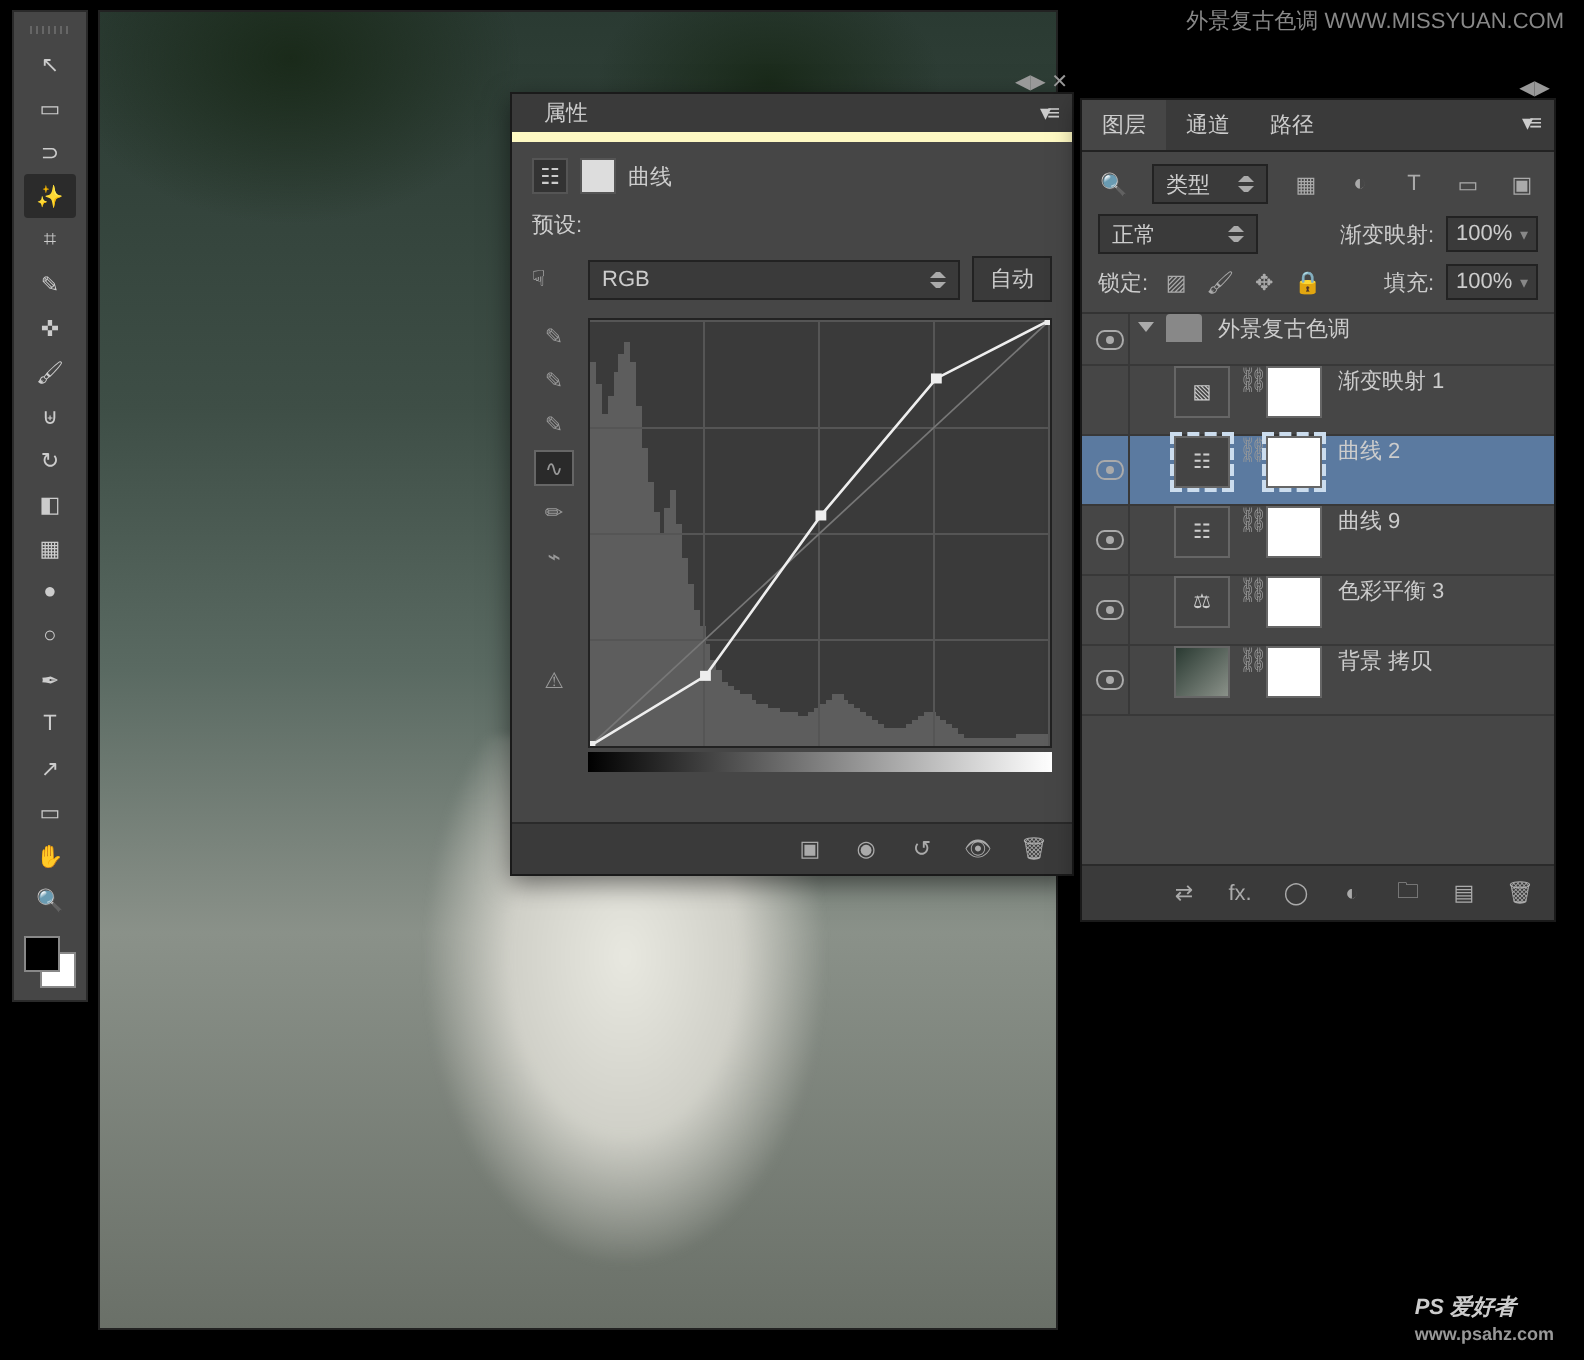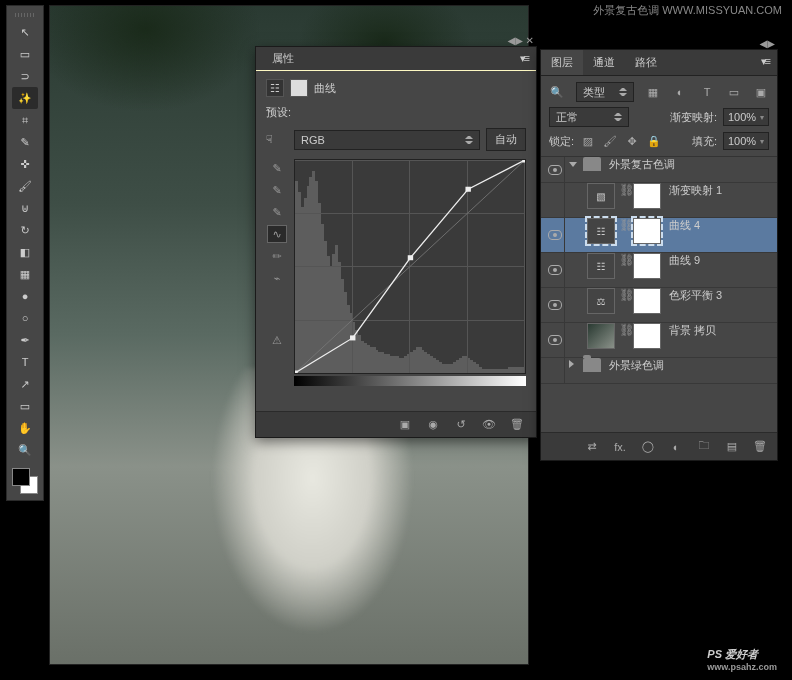--- a/index.html
+++ b/index.html
@@ -17,21 +17,21 @@
 .toolbar .grip::before{content:"";width:20px;height:4px;background:repeating-linear-gradient(90deg,#666 0,#666 1px,transparent 1px,transparent 3px)}
 .tool{width:26px;height:22px;display:flex;align-items:center;justify-content:center;color:#ccc;cursor:pointer;border-radius:2px;position:relative}
 .tool.active{background:#2b2b2b}
 .swatches{width:30px;height:30px;position:relative;margin-top:4px}
 .swatch-fg{position:absolute;left:2px;top:2px;width:18px;height:18px;background:#000;border:1px solid #888}
 .swatch-bg{position:absolute;right:2px;bottom:2px;width:18px;height:18px;background:#fff;border:1px solid #888}
 
 
 .panel{position:absolute;background:#464646;border:1px solid #1a1a1a;box-shadow:0 4px 12px rgba(0,0,0,.5)}
 .panel-props{left:255px;top:46px;width:282px;height:392px}
-.panel-tabs{height:24px;background:#3a3a3a;display:flex;align-items:center;padding:0 8px;border-bottom:1px solid #fef9c3;justify-content:space-between}
+.panel-tabs{height:24px;background:#3a3a3a;display:flex;align-items:center;padding:0 8px;border-bottom:5px solid #fef9c3;justify-content:space-between}
 .panel-tabs .tab{padding:4px 8px;cursor:pointer}
 .panel-tabs .menu{cursor:pointer;letter-spacing:-2px}
 .panel-body{padding:8px 10px;display:flex;flex-direction:column;gap:8px}
 .row{display:flex;align-items:center;gap:6px}
 .icon-box{width:18px;height:18px;display:flex;align-items:center;justify-content:center;background:#333;border:1px solid #555}
 .label{min-width:30px}
 .select{flex:1;background:#3a3a3a;border:1px solid #222;height:20px;display:flex;align-items:center;padding:0 6px;justify-content:space-between;cursor:pointer}
 .select .arrows{width:8px;height:12px;display:flex;flex-direction:column;justify-content:center}
 .select .arrows::before{content:"";border-left:3px solid transparent;border-right:3px solid transparent;border-bottom:3px solid #aaa;margin-bottom:2px}
 .select .arrows::after{content:"";border-left:3px solid transparent;border-right:3px solid transparent;border-top:3px solid #aaa}
@@ -333,21 +333,21 @@
         <div class="layer-name">渐变映射 1</div>
       </div>
       <div class="layer selected">
         <div class="vis">
           <div class="eye"></div>
         </div>
         <div class="indent"></div>
         <div class="thumb adj">☷</div>
         <div class="link-ic">⛓</div>
         <div class="thumb mask"></div>
-        <div class="layer-name">曲线 4</div>
+        <div class="layer-name">曲线 2</div>
       </div>
       <div class="layer">
         <div class="vis">
           <div class="eye"></div>
         </div>
         <div class="indent"></div>
         <div class="thumb adj">☷</div>
         <div class="link-ic">⛓</div>
         <div class="thumb mask"></div>
         <div class="layer-name">曲线 9</div>
@@ -364,26 +364,20 @@
       </div>
       <div class="layer">
         <div class="vis">
           <div class="eye"></div>
         </div>
         <div class="indent"></div>
         <div class="thumb img"></div>
         <div class="link-ic">⛓</div>
         <div class="thumb mask"></div>
         <div class="layer-name">背景 拷贝</div>
-      </div>
-      <div class="group">
-        <div class="vis"></div>
-        <div class="arrow right"></div>
-        <div class="folder"></div>
-        <div class="layer-name">外景绿色调</div>
       </div>
     </div>
   <div class="layers-footer">
     <span class="fbtn">⇄</span>
     <span class="fbtn">fx.</span>
     <span class="fbtn">◯</span>
     <span class="fbtn">◐</span>
     <span class="fbtn">🗀</span>
     <span class="fbtn">▤</span>
     <span class="fbtn">🗑</span>

